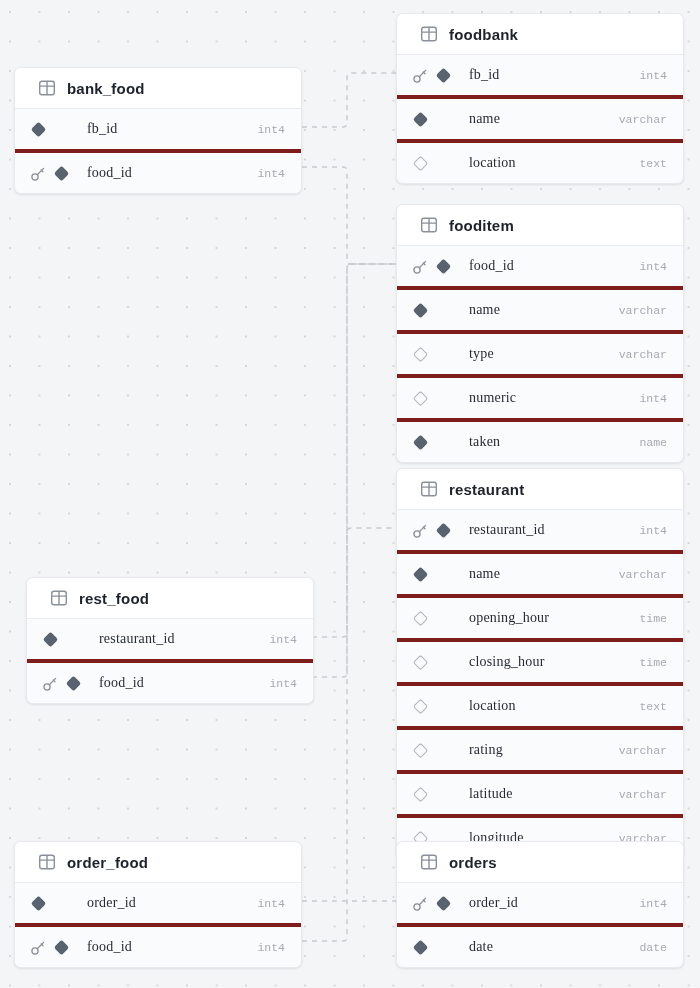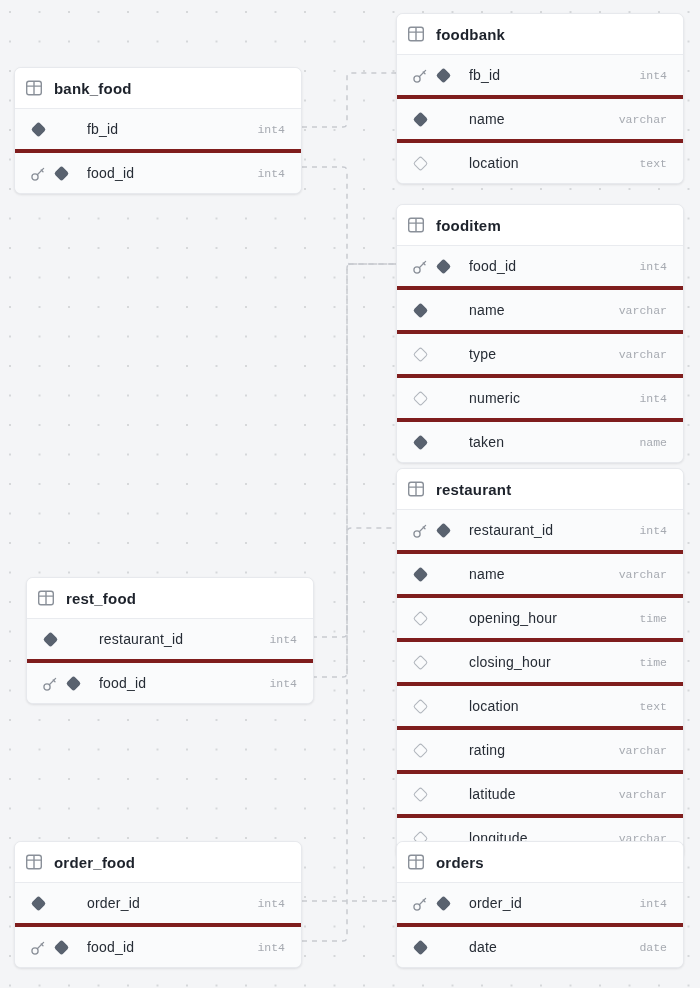--- a/index.html
+++ b/index.html
@@ -19,38 +19,38 @@
     background:#fafbfc;
     border:1px solid #e7e9ed;
     border-radius:7px;
     box-shadow:0 1px 3px rgba(20,24,33,.06),0 1px 2px rgba(20,24,33,.04);
     overflow:hidden;
     box-sizing:border-box;
   }
   .thead{
     height:40px;background:#ffffff;
     display:flex;align-items:center;
-    padding-left:9px;gap:10px;
+    padding-left:22px;gap:10px;
     border-bottom:1px solid #e9ebef;
   }
   .ticon{width:20px;height:20px;display:flex;align-items:center;justify-content:center;flex:0 0 auto;}
   .tname{font-size:15px;font-weight:600;color:#1d222b;letter-spacing:.2px;}
   .trow{
     height:40px;position:relative;
     display:flex;align-items:center;
     background:#fafbfc;
   }
   .trow + .trow{border-top:4px solid #7f1d1d;}
   .slot{width:18px;height:18px;display:flex;align-items:center;justify-content:center;flex:0 0 auto;}
   .s1{margin-left:14px;}
   .s2{margin-left:5px;}
   .dmd{width:11px;height:11px;border-radius:2.5px;transform:rotate(45deg);box-sizing:border-box;}
   .dmd.filled{background:#59626f;}
   .dmd.empty{border:1.5px solid #b0b5bc;background:transparent;}
-  .cname{margin-left:17px;font-size:14px;font-weight:400;color:#262c35;letter-spacing:.2px;}
+  .cname{margin-left:17px;font-size:14px;font-weight:400;color:#262c35;letter-spacing:.2px;font-family:Liberation Serif, serif;}
   .ctype{
     position:absolute;right:16px;top:50%;transform:translateY(-50%);
     font-family:Liberation Mono, monospace;
     font-size:11.5px;color:#a6aab1;
   }
 </style>
 </head>
 <body>
 
 <div id="canvas">

